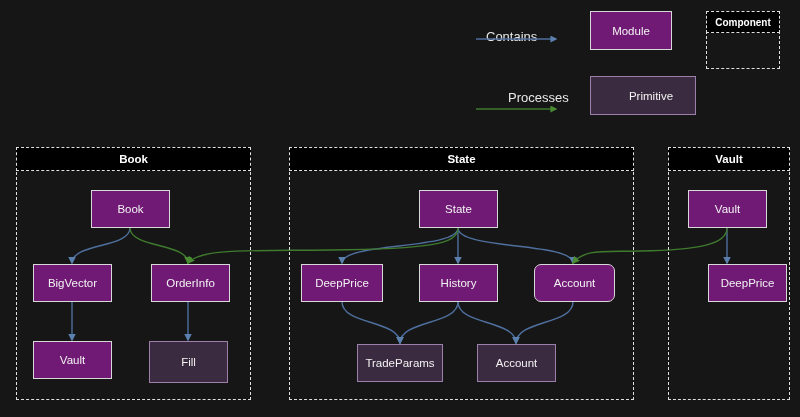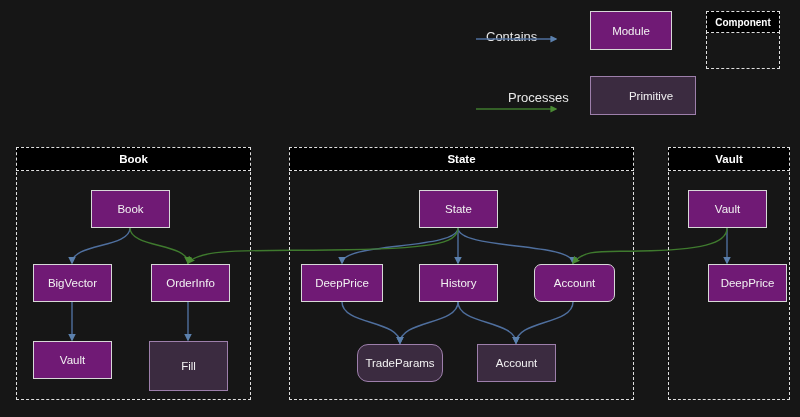--- a/index.html
+++ b/index.html
@@ -185,42 +185,42 @@
   </div>
   <div class="node" style="left:33px; top:264px; width:79px; height:38px;text-align:right;">
     <span>BigVector</span>
   </div>
   <div class="node" style="left:151px; top:264px; width:79px; height:38px;align-items:center;">
     <span>OrderInfo</span>
   </div>
   <div class="node" style="left:33px; top:341px; width:79px; height:38px;">
     <span>Vault</span>
   </div>
-  <div class="node primitive" style="left:149px; top:341px; width:79px; height:50px;">
+  <div class="node primitive" style="left:149px; top:341px; width:79px; height:42px;">
     <span>Fill</span>
   </div>
 
   <div class="group" style="left:289px; top:147px; width:345px; height:253px;"></div>
   <div class="group-header" style="left:289px; top:147px; width:345px; height:24px;">
     <span>State</span>
   </div>
 
   <div class="node" style="left:419px; top:190px; width:79px; height:38px;">
     <span>State</span>
   </div>
   <div class="node" style="left:301px; top:264px; width:82px; height:38px;">
     <span>DeepPrice</span>
   </div>
   <div class="node" style="left:419px; top:264px; width:79px; height:38px;">
     <span>History</span>
   </div>
   <div class="node" style="left:534px; top:264px; width:81px; height:38px;border-radius:7px;">
     <span>Account</span>
   </div>
-  <div class="node primitive" style="left:357px; top:344px; width:86px; height:38px;border-radius:11px;">
+  <div class="node primitive" style="left:357px; top:344px; width:86px; height:38px;">
     <span>TradeParams</span>
   </div>
   <div class="node primitive" style="left:477px; top:344px; width:79px; height:38px;">
     <span>Account</span>
   </div>
 
   <div class="group" style="left:668px; top:147px; width:122px; height:253px;"></div>
   <div class="group-header" style="left:668px; top:147px; width:122px; height:24px;">
     <span>Vault</span>
   </div>

